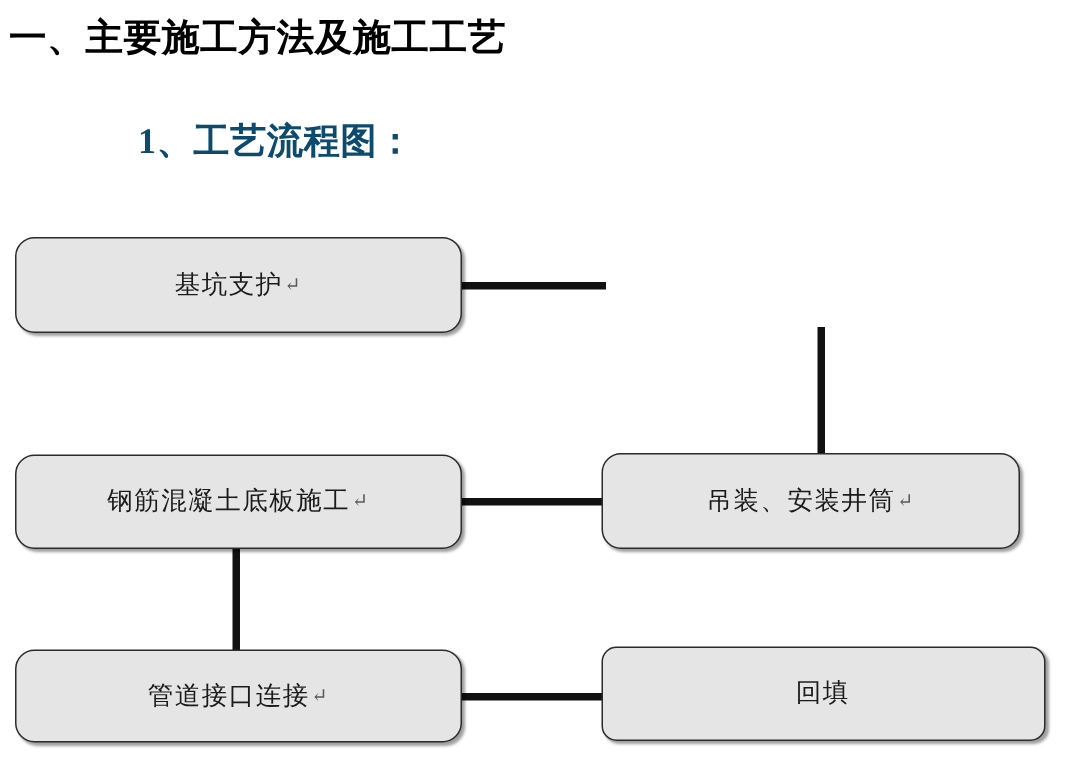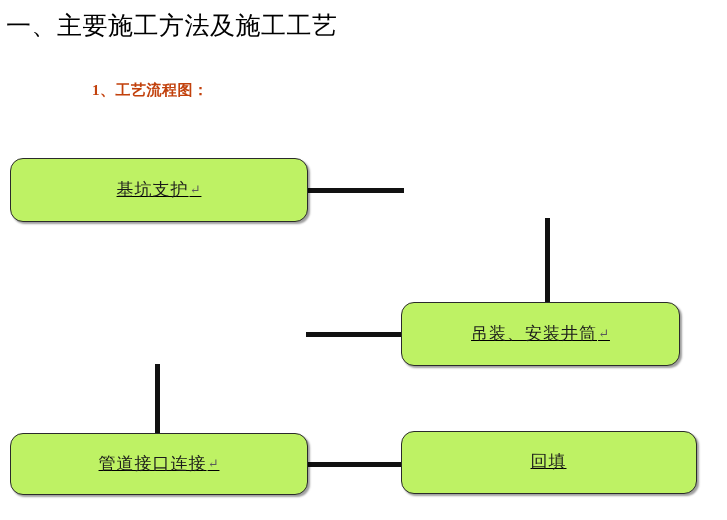--- a/index.html
+++ b/index.html
@@ -19,57 +19,56 @@
     height: 520px;
     background: #ffffff;
   }
 
   
   .heading-main {
     position: absolute;
     left: 6px;
     top: 12px;
     font-size: 25px;
-    font-weight: normal;
+    font-weight: bold;
     color: #000000;
     letter-spacing: 0.5px;
     white-space: nowrap;
     line-height: 1.1;
   }
   .heading-sub {
     position: absolute;
     left: 92px;
     top: 82px;
-    font-size: 15px;
+    font-size: 24px;
     font-weight: bold;
-    color: #c2410c;
+    color: #0c4a6e;
     letter-spacing: 0.5px;
     white-space: nowrap;
     line-height: 1.1;
   }
 
   
   .flow-canvas {
     position: absolute;
     left: 0;
     top: 0;
     width: 727px;
     height: 520px;
   }
   .node {
     position: absolute;
-    background: #bef264;
+    background: #e5e5e5;
     border: 1.4px solid #2b2b2b;
     border-radius: 13px;
     box-sizing: border-box;
     box-shadow: 2px 2px 2px rgba(0,0,0,0.38);
     display: flex;
     align-items: center;
     justify-content: center;
-    text-decoration: underline;
   }
   .node-label {
     font-family: "Liberation Serif", "DejaVu Serif", serif;
     font-size: 17px;
     color: #1a1a1a;
     white-space: nowrap;
     letter-spacing: 1px;
     line-height: 1;
     position: relative;
     top: -1px;
@@ -81,21 +80,21 @@
     position: relative;
     top: -1px;
   }
 
   
   #node-1 { left: 10px;  top: 158px; width: 298px; height: 64px; }
   #node-2 { left: 401px; top: 154px; width: 296px; height: 66px; }
   #node-3 { left: 10px;  top: 303px; width: 298px; height: 63px; }
   #node-4 { left: 401px; top: 302px; width: 279px; height: 64px; }
   #node-5 { left: 10px;  top: 433px; width: 298px; height: 62px; }
-  #node-6 { left: 401px; top: 431px; width: 296px; height: 63px; }
+  #node-6 { left: 401px; top: 431px; width: 296px; height: 63px; border-radius: 10px; }
 
   
   .conn {
     position: absolute;
     background: #111111;
   }
   .conn-h { height: 5px; }
   .conn-v { width: 5px; }
 
   #conn-1-2 { left: 306px; top: 188px; width: 98px; }
@@ -119,20 +118,23 @@
     <div class="conn conn-v" id="conn-2-4"></div>
     <div class="conn conn-h" id="conn-4-3"></div>
     <div class="conn conn-v" id="conn-3-5"></div>
     <div class="conn conn-h" id="conn-5-6"></div>
 
     <div class="node" id="node-1">
       <span class="node-label"><span>基坑支护</span><span class="pilcrow">↵</span></span>
     </div>
 
 
+    <div class="node" id="node-3">
+      <span class="node-label"><span>钢筋混凝土底板施工</span><span class="pilcrow">↵</span></span>
+    </div>
 
     <div class="node" id="node-4">
       <span class="node-label"><span>吊装、安装井筒</span><span class="pilcrow">↵</span></span>
 
     </div>
 
     <div class="node" id="node-5">
       <span class="node-label"><span>管道接口连接</span><span class="pilcrow">↵</span></span>
     </div>
 

